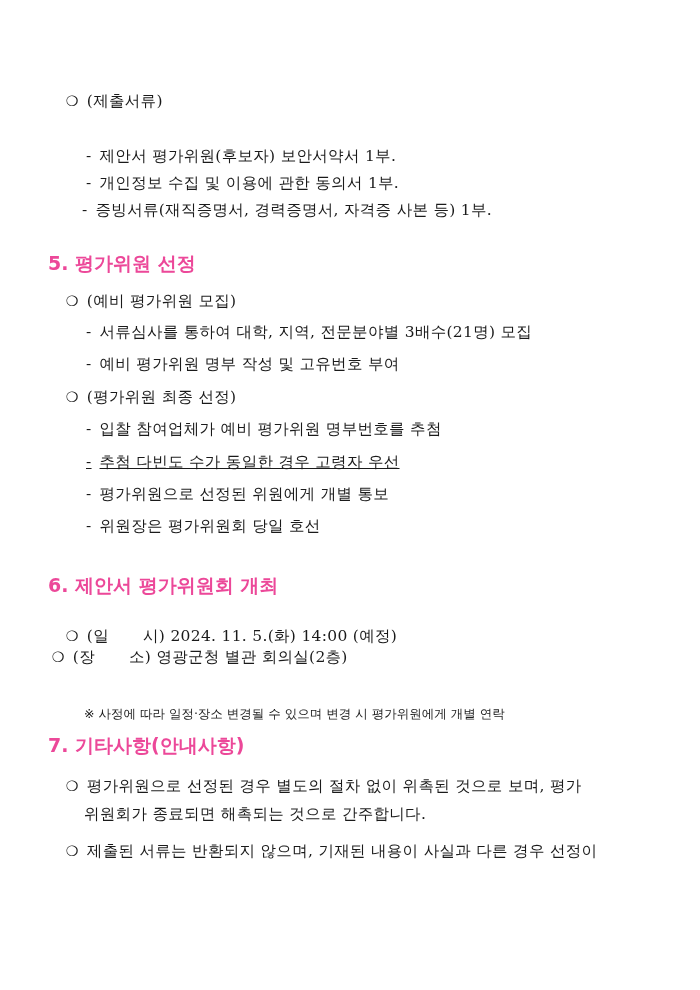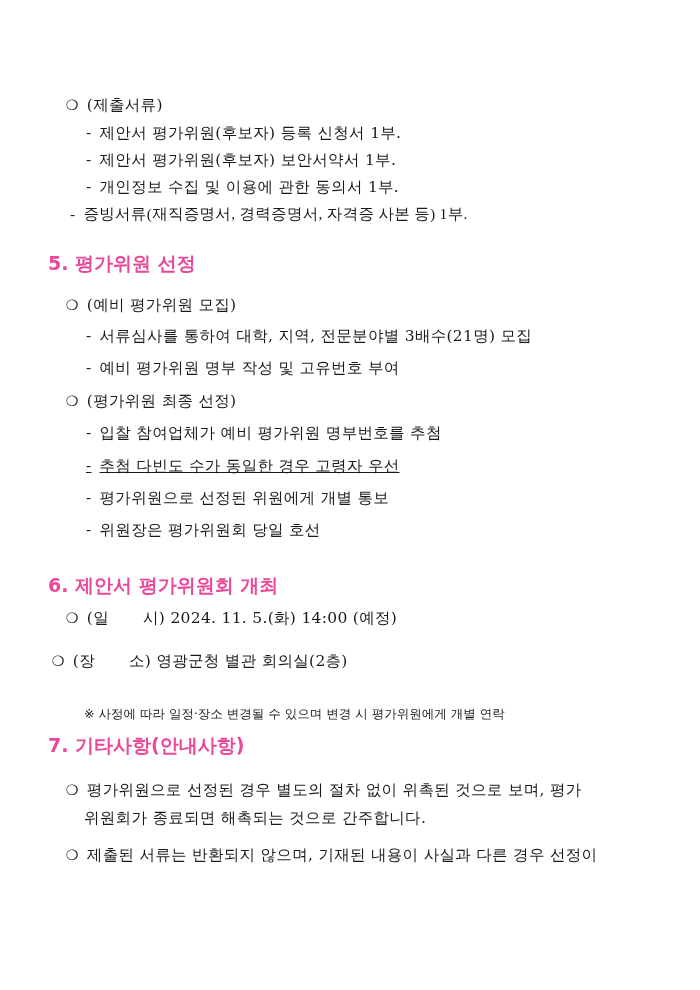--- a/index.html
+++ b/index.html
@@ -1,45 +1,42 @@
 <!DOCTYPE html>
 <html><head>
 <meta charset="utf-8">
 <style>
   html, body { margin: 0; padding: 0; background: #ffffff; }
   body { width: 700px; height: 990px; position: relative; overflow: hidden;
          font-family: "DejaVu Serif", "Liberation Serif", serif; color: #1a1a1a; }
   .page { position: absolute; left: 0; top: 0; width: 700px; height: 990px; }
-  .line { position: absolute; white-space: nowrap; font-size: 15.5px; line-height: 28px; letter-spacing: 0.3px; text-align: right; }
+  .line { position: absolute; white-space: nowrap; font-size: 15.5px; line-height: 20px; letter-spacing: 0.3px; text-align: right; }
   .circle { font-family: "DejaVu Sans", sans-serif; font-size: 14px; margin-right: 8px; }
   .dash { margin-right: 8px; }
   .heading { position: absolute; white-space: nowrap; font-family: "DejaVu Sans", "Liberation Sans", sans-serif;
              font-weight: bold; font-size: 19px; line-height: 24px; color: #ec4899; }
   .note { position: absolute; white-space: nowrap; font-family: "DejaVu Sans", sans-serif; font-size: 12.5px; line-height: 18px; }
   .gap { display: inline-block; width: 34px; }
   .sans { font-family: "DejaVu Sans", sans-serif; }
 </style>
 </head>
 <body>
 
 <div class="page">
 
   <div class="line" style="left:66px; top:91px;">
     <span class="circle">❍</span><span>(제출서류)</span>
   </div>
-  <div class="line" style="left:86px; top:119px;">
-    <span class="dash">-</span><span>제안서 평가위원(후보자) 등록 신청서 1부.</span>
-  </div>
   <div class="line" style="left:86px; top:146px;">
     <span class="dash">-</span><span>제안서 평가위원(후보자) 보안서약서 1부.</span>
   </div>
   <div class="line" style="left:86px; top:173px;">
     <span class="dash">-</span><span>개인정보 수집 및 이용에 관한 동의서 1부.</span>
   </div>
-  <div class="line" style="left:70px; top:200px;font-family:Liberation Serif, serif;">
+  <div class="line" style="left:82px; top:200px;">
     <span class="dash">-</span><span>증빙서류(재직증명서, 경력증명서, 자격증 사본 등) 1부.</span>
   </div>
 
   <div class="heading" style="left:48px; top:251px;">5. 평가위원 선정</div>
 
   <div class="line" style="left:66px; top:291px;">
     <span class="circle">❍</span><span>(예비 평가위원 모집)</span>
   </div>
   <div class="line" style="left:86px; top:322px;">
     <span class="dash">-</span><span>서류심사를 통하여 대학, 지역, 전문분야별 3배수(21명) 모집</span>
@@ -59,21 +56,21 @@
   </div>
   <div class="line" style="left:86px; top:484px;">
     <span class="dash">-</span><span>평가위원으로 선정된 위원에게 개별 통보</span>
   </div>
   <div class="line" style="left:86px; top:516px;">
     <span class="dash">-</span><span>위원장은 평가위원회 당일 호선</span>
   </div>
 
   <div class="heading" style="left:48px; top:573px;">6. 제안서 평가위원회 개최</div>
 
-  <div class="line" style="left:66px; top:604px;">
+  <div class="line" style="left:66px; top:626px;">
     <span class="circle">❍</span><span>(일</span><span class="gap"></span><span>시)</span>
     <span>2024. 11. 5.(화) 14:00 (예정)</span>
   </div>
   <div class="line" style="left:52px; top:647px;">
     <span class="circle">❍</span><span>(장</span><span class="gap"></span><span>소)</span>
     <span>영광군청 별관 회의실(2층)</span>
   </div>
   <div class="note" style="left:84px; top:705px;">※ 사정에 따라 일정·장소 변경될 수 있으며 변경 시 평가위원에게 개별 연락</div>
 
   <div class="heading sans" style="left:48px; top:733px;">7. 기타사항(안내사항)</div>

